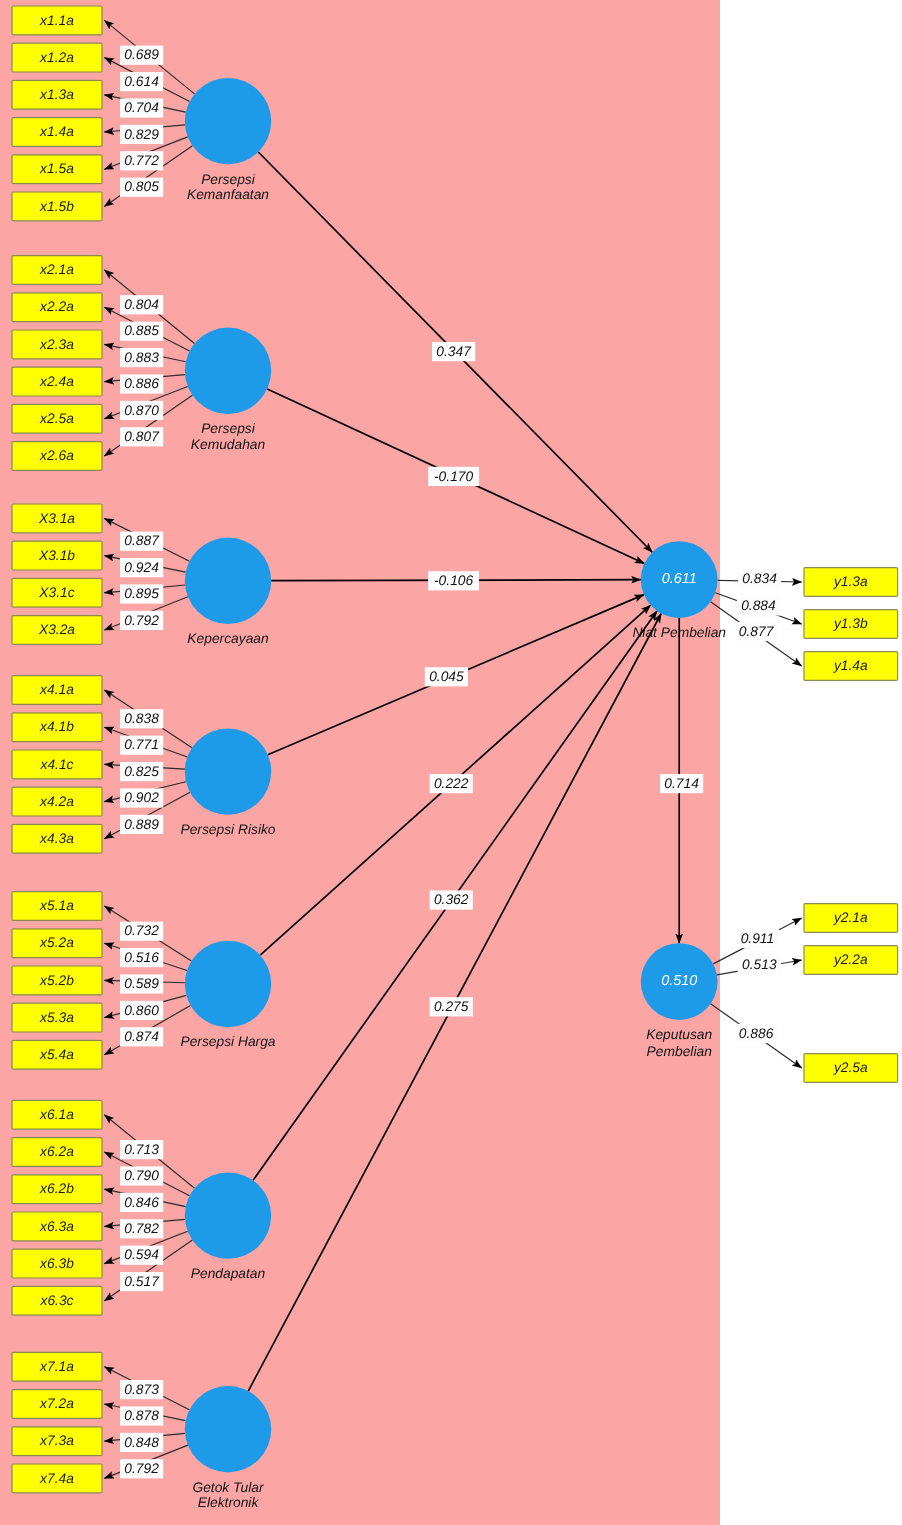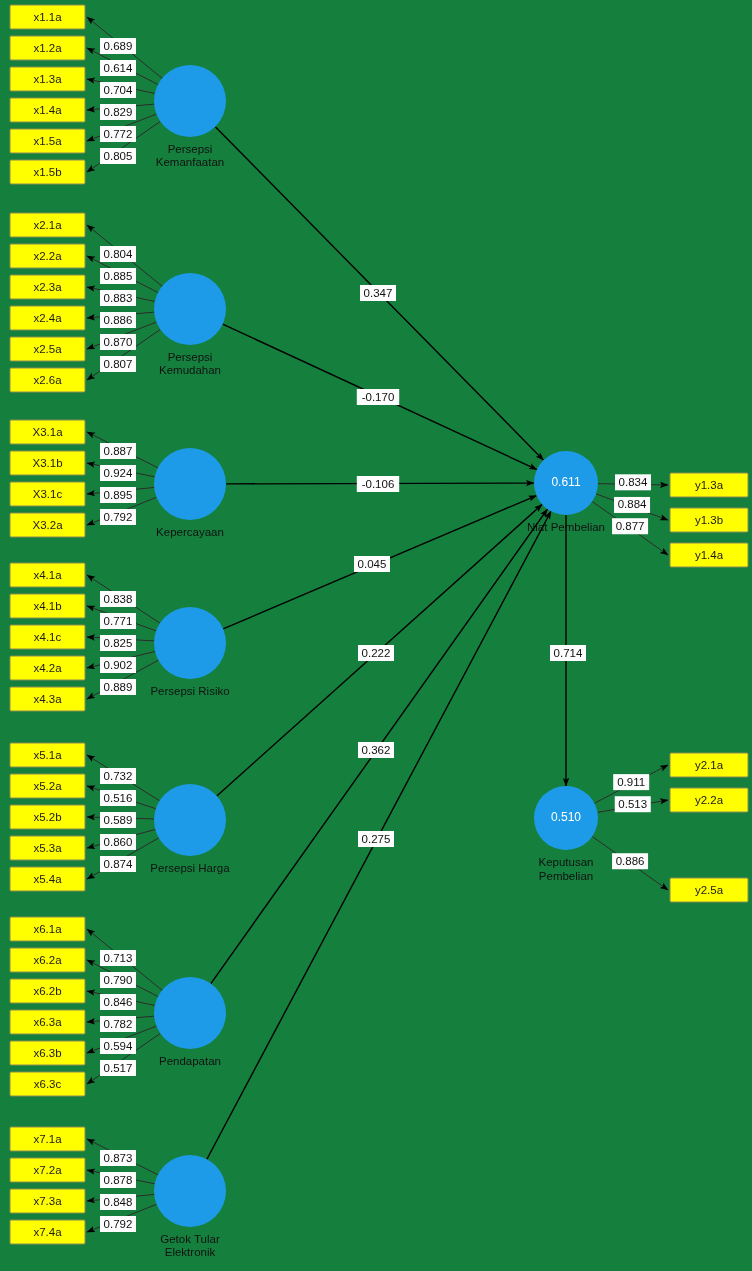--- a/index.html
+++ b/index.html
@@ -10,23 +10,24 @@
   }
   body {
     font-family: "Liberation Sans", sans-serif;
     width: 752px;
     height: 1271px;
     position: relative;
     overflow: hidden;
   }
   #diagram-root {
     position: relative;
-    width: 752px;
+    width: 600px;
     height: 1271px;
-    background: #15803d;
+    background: #fca5a5;
+    font-style: italic;
   }
   svg#sem-svg {
     position: absolute;
     left: 0;
     top: 0;
     width: 752px;
     height: 1271px;
     display: block;
   }
   .ind-box-rect {

